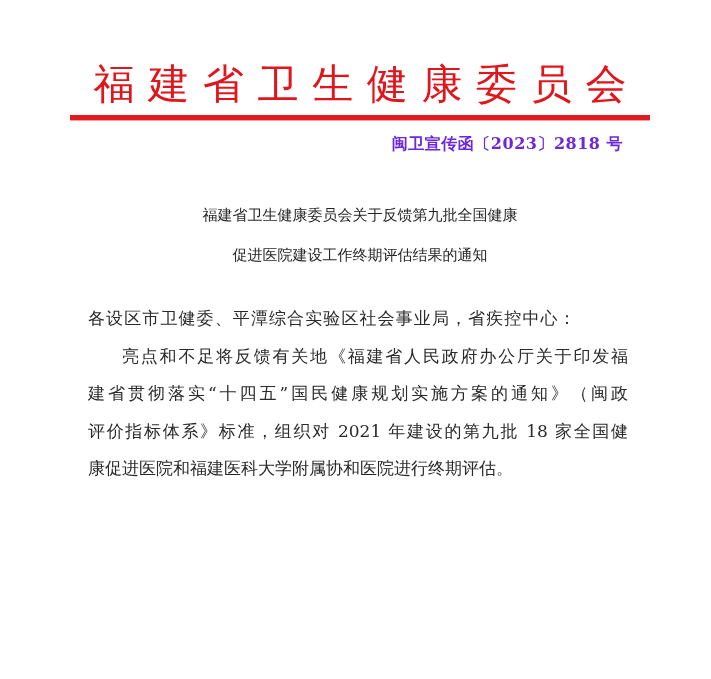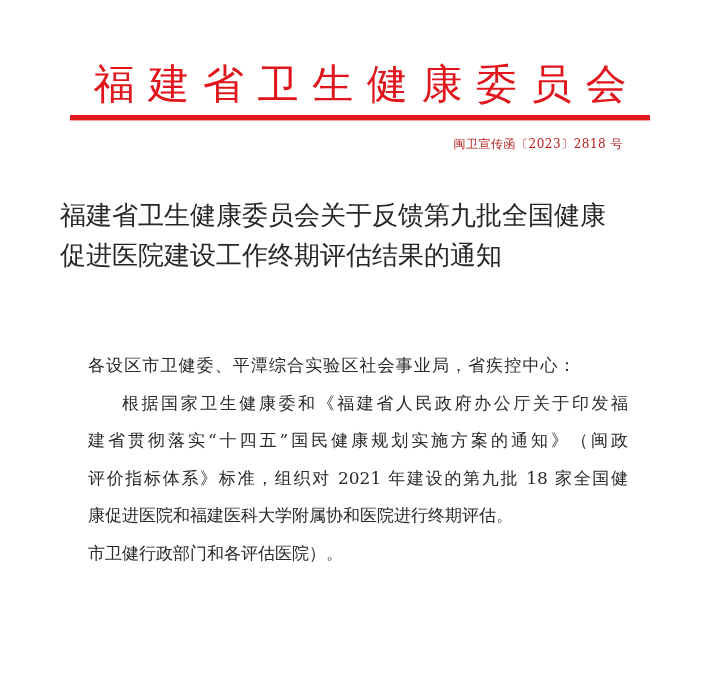--- a/index.html
+++ b/index.html
@@ -41,32 +41,33 @@
       top: 115px;
       width: 580px;
       height: 5px;
       background: #e31b1f;
       box-shadow: 0 1px 0 #f6a1a1;
     }
     .doc-number {
       position: absolute;
       right: 88px;
       top: 133px;
-      font-size: 12px;
-      color: #b91c1c;
+      font-size: 16px;
+      color: #6d28d9;
       letter-spacing: 0.5px;
       line-height: 22px;
+      font-weight: bold;
     }
     .doc-title {
       position: absolute;
       left: 60px;
       top: 195px;
       width: 600px;
-      text-align: left;
-      font-size: 26px;
+      text-align: center;
+      font-size: 15px;
       line-height: 40px;
       color: #262626;
     }
     .doc-title div {
       white-space: nowrap;
     }
     .body-text {
       position: absolute;
       left: 88px;
       top: 300px;
@@ -85,21 +86,20 @@
     .line.last {
       text-align-last: left;
       font-family: Liberation Serif, serif;
     }
     .line.indent {
       padding-left: 34px;
     }
     .salutation {
       letter-spacing: 1.1px;
       text-align-last: left;
-      margin-top: 47px;
     }
   </style>
 </head>
 <body>
 
 <div class="header-title">
   <span>福</span>
   <span>建</span>
   <span>省</span>
   <span>卫</span>
@@ -117,22 +117,21 @@
 
 <div class="doc-title">
   <div>福建省卫生健康委员会关于反馈第九批全国健康</div>
   <div>促进医院建设工作终期评估结果的通知</div>
 </div>
 
 <div class="body-text">
   <div class="line salutation">各设区市卫健委、平潭综合实验区社会事业局，省疾控中心：</div>
 
   <div>
-    <div class="line indent">根据国家卫生健康委和《福建省人民政府办公厅关于印发福</div>
+    <div class="line indent">亮点和不足将反馈有关地《福建省人民政府办公厅关于印发福</div>
     <div class="line">建省贯彻落实“十四五”国民健康规划实施方案的通知》（闽政</div>
     <div class="line">评价指标体系》标准，组织对 2021 年建设的第九批 18 家全国健</div>
     <div class="line last">康促进医院和福建医科大学附属协和医院进行终期评估。</div>
   </div>
 
   <div>
-    <div class="line last">市卫健行政部门和各评估医院）。</div>
   </div>
 </div>
 
 </body></html>

